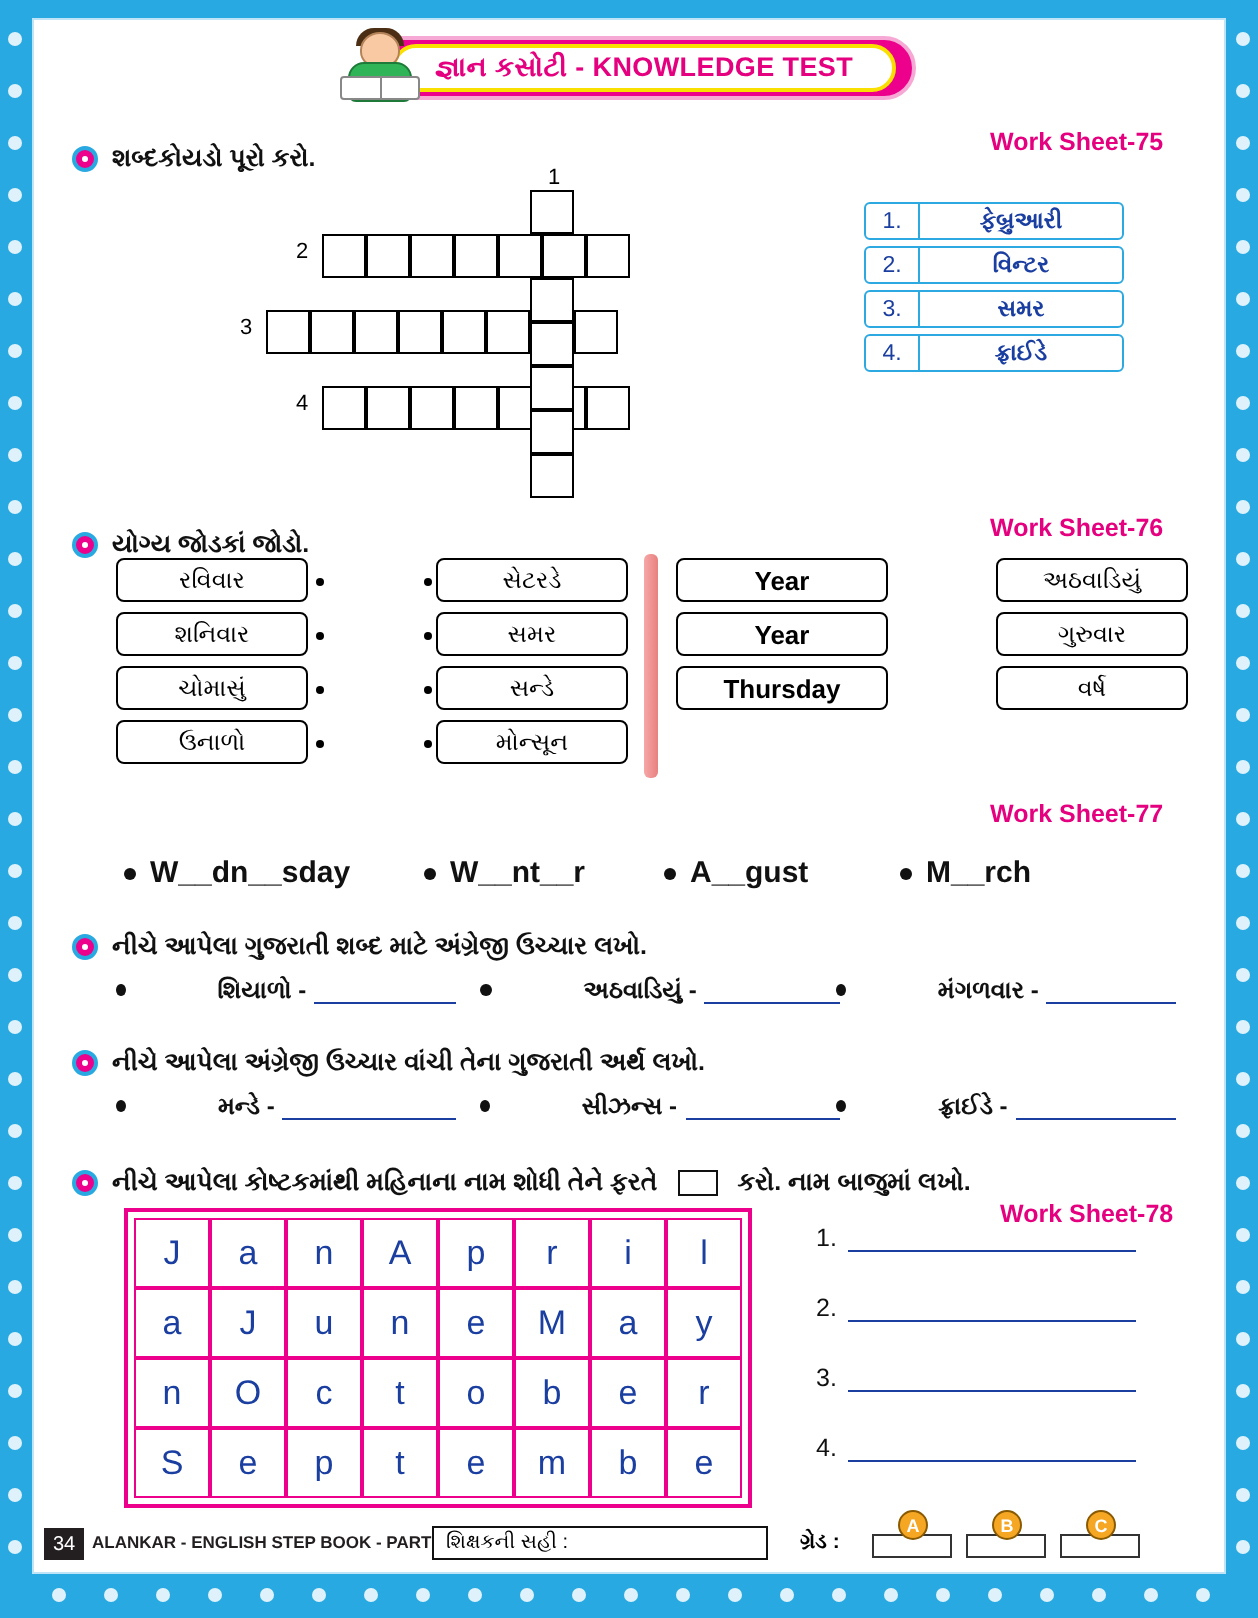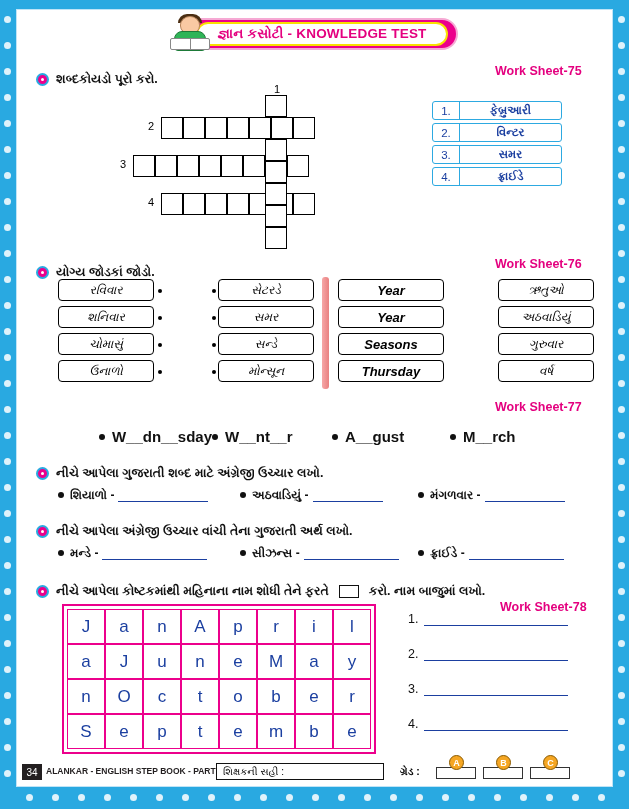--- a/index.html
+++ b/index.html
@@ -172,21 +172,21 @@
     align-items: center;
     font-size: 11.5px;
     color: #1b3fa0;
     background: #fff;
   }
   .clue .n { width: 26px; text-align: center; color: #1b3fa0; }
   .clue .sep { width: 1px; align-self: stretch; background: #2da9e1; }
   .clue .t { flex: 1; text-align: center; font-weight: bold; }
 
   
-  .match-col { position: absolute; font-style: italic; }
+  .match-col { position: absolute; }
   .mbox {
     width: 100%;
     height: 22px;
     border: 1.5px solid #000;
     border-radius: 4px;
     display: flex;
     align-items: center;
     justify-content: center;
     font-size: 12px;
     margin-bottom: 5px;
@@ -222,21 +222,21 @@
   .ansline {
     position: absolute;
     display: flex;
     align-items: flex-end;
     font-size: 12px;
     font-weight: bold;
     color: #111;
     white-space: nowrap;
   }
   .ansline .d { width: 6px; height: 6px; border-radius: 50%; background: #111; margin-bottom: 4px; margin-right: 6px; }
-  .ansline .lbl { margin-right: 4px; }
+  .ansline .lbl { margin-right: 4px; margin-left: 40px; }
   .ansline .rule { border-bottom: 1px solid #1b3fa0; height: 14px; }
 
   
   .wgrid {
     position: absolute;
     left: 62px; top: 604px;
     border: 2px solid #ec008c;
     padding: 3px;
     background: #fff;
   }
@@ -502,33 +502,31 @@
   <div class="match-col" id="mcol2" style="left:218px; top:279px; width:96px;">
       <div class="mbox">સેટરડે<span class="mdot" style="top: 9px; left: -7px;"></span></div>
       <div class="mbox">સમર<span class="mdot" style="top: 9px; left: -7px;"></span></div>
       <div class="mbox">સન્ડે<span class="mdot" style="top: 9px; left: -7px;"></span></div>
       <div class="mbox">મોન્સૂન<span class="mdot" style="top: 9px; left: -7px;"></span></div>
     </div>
   <div class="divider-bar" style="left:322px; top:277px; height:112px;"></div>
   <div class="match-col" id="mcol3" style="left:338px; top:279px; width:106px;">
       <div class="mbox eng">Year</div>
       <div class="mbox eng">Year</div>
-      <div class="mbox eng">Seasons</div>
       <div class="mbox eng">Thursday</div>
     </div>
   <div class="match-col" id="mcol4" style="left:498px; top:279px; width:96px;">
-      <div class="mbox">ઋતુઓ</div>
       <div class="mbox">અઠવાડિયું</div>
       <div class="mbox">ગુરુવાર</div>
       <div class="mbox">વર્ષ</div>
     </div>
 
 
   <div class="spell-row" style="left:62px; top:428px; width:520px;" id="spell-row">
-      <div class="spell-item" style="width: 150px; justify-content: flex-end;">
+      <div class="spell-item" style="width: 150px;">
         <span class="sdot"></span>
         <span>W__dn__sday</span>
       </div>
       <div class="spell-item" style="width: 120px;">
         <span class="sdot"></span>
         <span>W__nt__r</span>
       </div>
       <div class="spell-item" style="width: 118px;">
         <span class="sdot"></span>
         <span>A__gust</span>

